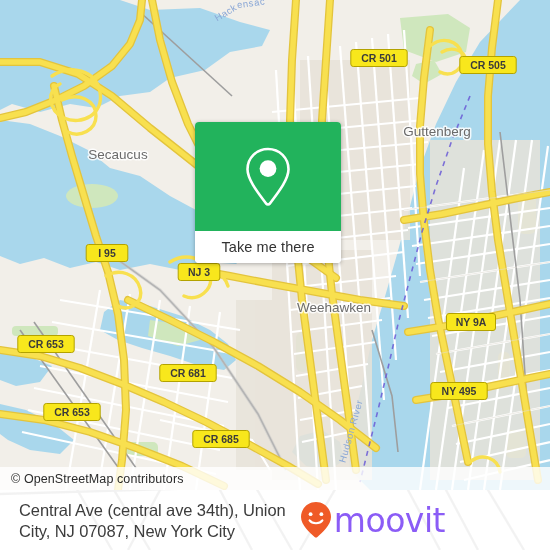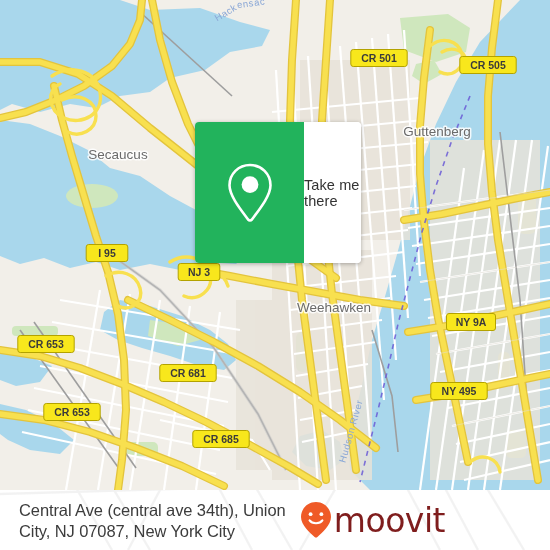--- a/index.html
+++ b/index.html
@@ -37,28 +37,28 @@
     font-size: 12.5px;
     color: #2b2b2b;
     letter-spacing: 0.1px;
     z-index: 40;
   }
 
   
   #card {
     position: absolute;
     left: 195px; top: 122px;
-    width: 166px; height: 141px;
+    width: 146px; height: 141px;
     border-radius: 4px;
     background: #ffffff;
     box-shadow: 0 1px 4px rgba(0,0,0,0.30);
     overflow: hidden;
     z-index: 30;
     display: flex;
-    flex-direction: row;
+    flex-direction: column;
   }
   #card-top {
     flex: 0 0 109px;
     background: #22b35c;
     display: flex;
     align-items: center;
     justify-content: center;
   }
   #card-bottom {
     flex: 1 1 auto;
@@ -106,21 +106,21 @@
   }
   #moovit-logo {
     flex: 0 0 auto;
     display: flex;
     align-items: center;
     padding-right: 8px;
   }
   #moovit-word {
     font-size: 33px;
     line-height: 33px;
-    color: #7f1d1d;
+    color: #8b5cf6;
     letter-spacing: -0.5px;
     font-family: "DejaVu Sans", sans-serif;
     font-weight: 400;
     margin-left: 2px;
   }
 
   
   .city-label {
     font-family: "Liberation Sans", sans-serif;
     font-size: 13.5px;
@@ -411,20 +411,23 @@
             </g>
             <g>
               <rect x="430.8" y="382.5" width="56.400000000000006" height="17" rx="2.5" class="shield-rect"></rect>
               <text x="459" y="394.9" class="shield-text">NY 495</text>
             </g>
           </g>
 
       </g>
     </svg>
 
+    <div id="attrib">
+      <span>© OpenStreetMap contributors</span>
+    </div>
 
     <div id="card">
       <div id="card-top">
         <svg width="52" height="62" viewBox="0 0 52 62">
           <path d="M26 3 C14.5 3 5.5 12 5.5 23.3 C5.5 34 17 48 24.2 57.6 C25.1 58.8 26.9 58.8 27.8 57.6 C35 48 46.5 34 46.5 23.3 C46.5 12 37.5 3 26 3 Z" fill="none" stroke="#ffffff" stroke-width="2.6" stroke-linejoin="round"></path>
           <circle cx="26" cy="22.6" r="8.4" fill="#ffffff"></circle>
         </svg>
       </div>
       <div id="card-bottom">
         <span id="card-label">Take me there</span>

